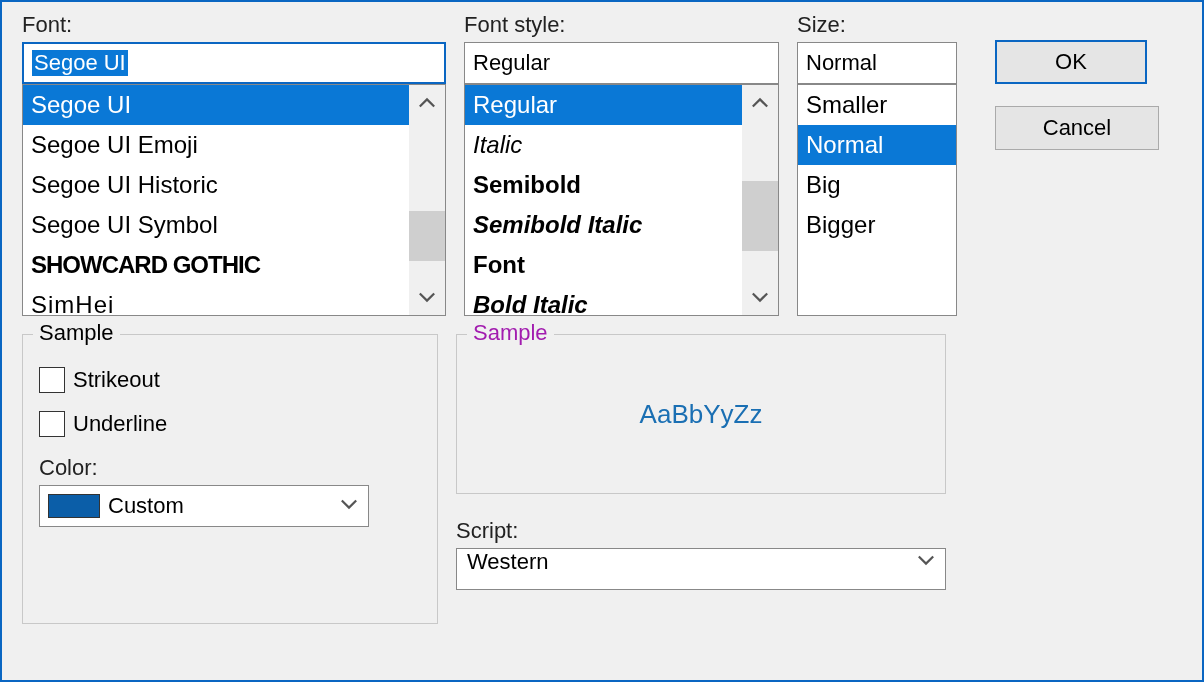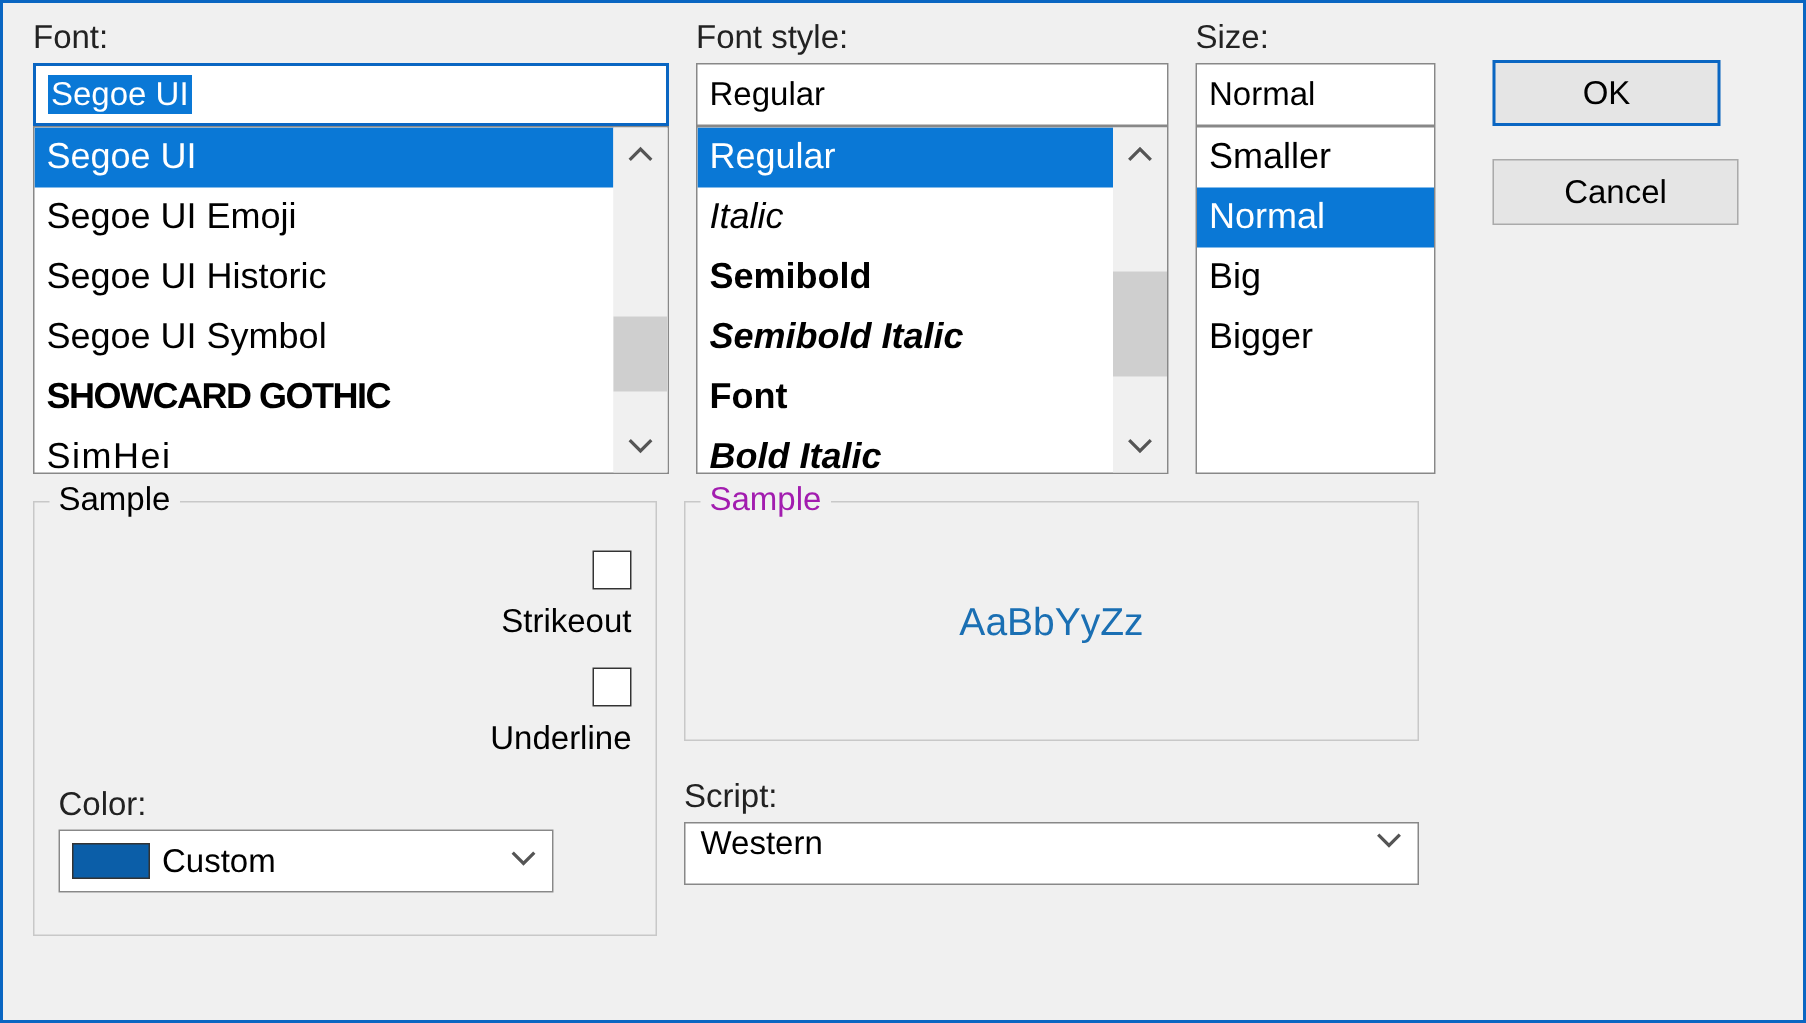--- a/index.html
+++ b/index.html
@@ -110,25 +110,24 @@
   .groupbox .legend {
     position: absolute;
     top: -15px;
     left: 10px;
     background: #f0f0f0;
     padding: 0 6px;
     font-size: 22px;
   }
   .checkbox-row {
     display: flex;
-    align-items: flex-end;
+    align-items: flex-start;
     gap: 8px;
     margin-bottom: 18px;
     font-size: 22px;
-    flex-direction: column;
   }
   .checkbox-box {
     width: 26px; height: 26px;
     border: 1.5px solid #333;
     background: #fff;
   }
   .color-combo {
     width: 330px; height: 42px;
     border: 1.5px solid #888;
     background: #fff;

